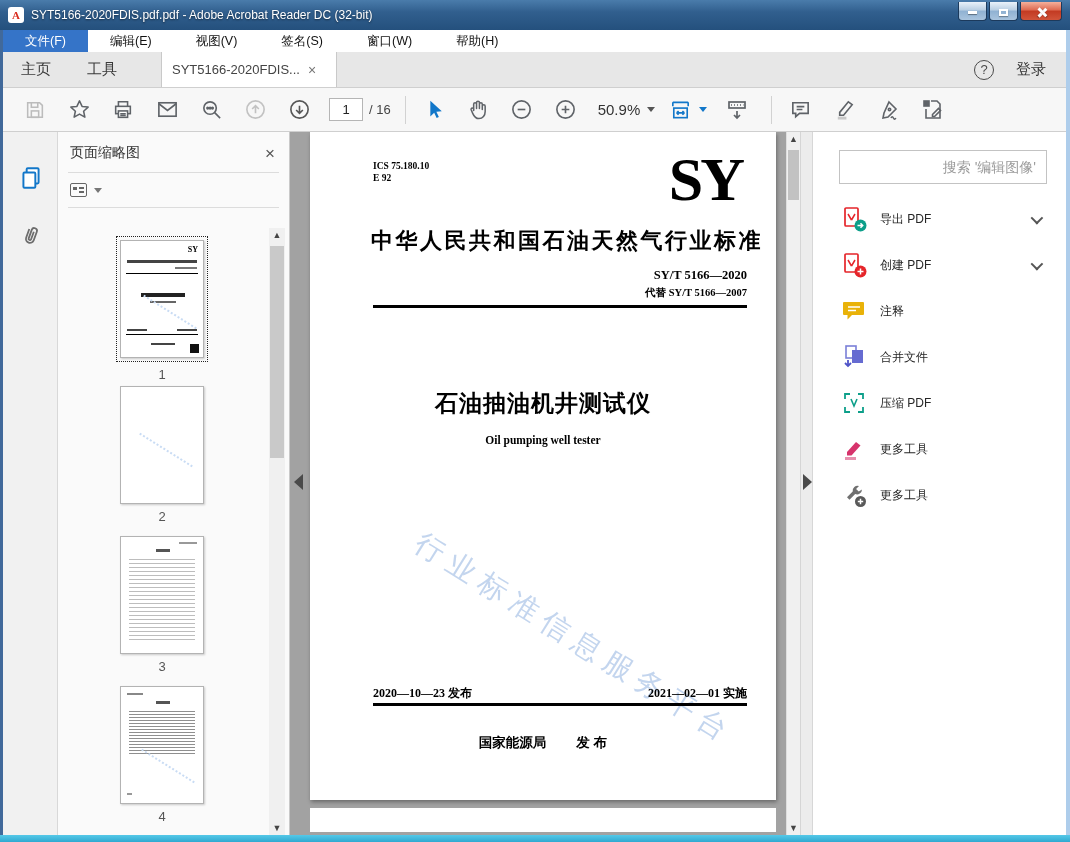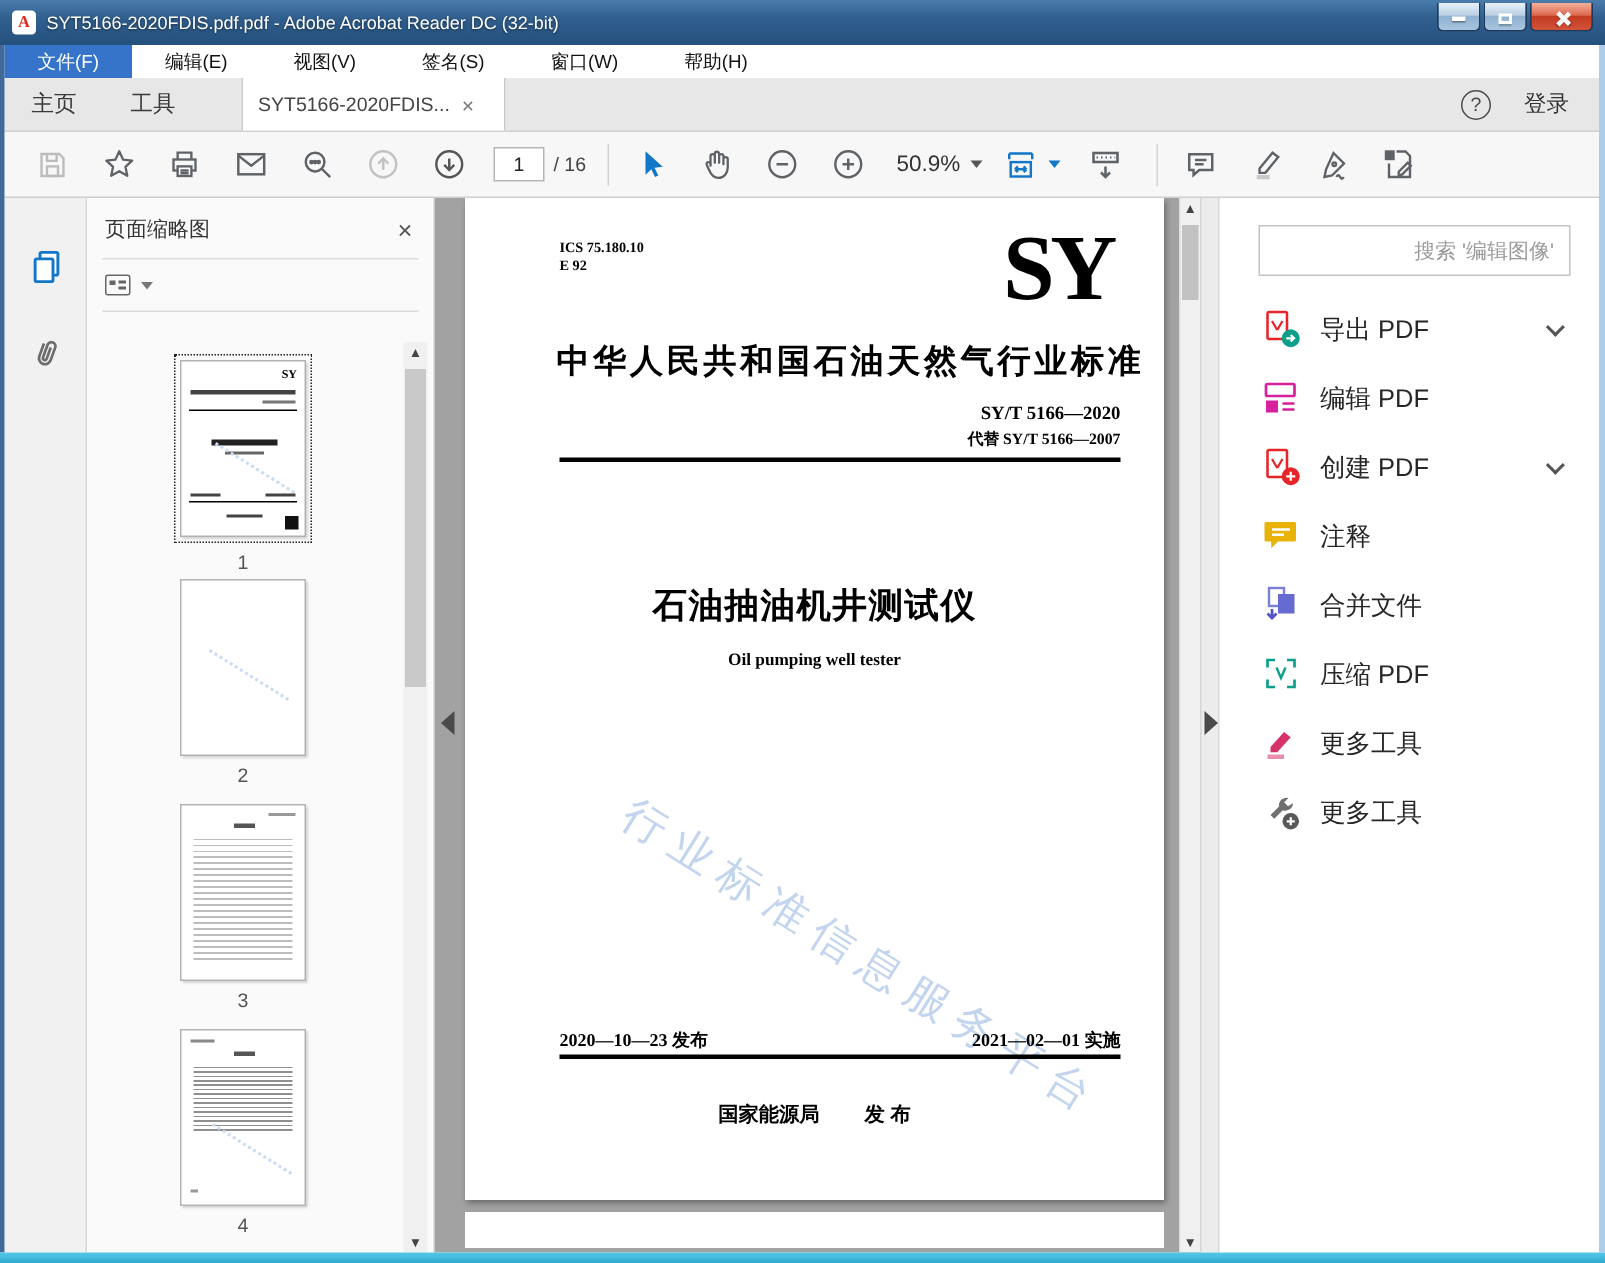--- a/index.html
+++ b/index.html
@@ -141,21 +141,21 @@
   
   .right-panel { position:absolute; left:812px; top:132px; width:254px; height:703px;
     background:#fff; border-left:1px solid #d7d7d7; }
   .search-box { margin:18px 20px 4px 26px; width:208px; height:34px; border:1px solid #c3c3c3;
     display:flex; align-items:center; }
   .search-box input { border:none; outline:none; width:100%; padding:0 10px; font-size:14px;
     color:#333; font-family:"Liberation Sans",sans-serif; background:transparent;text-align:right; }
   .search-box input::placeholder { color:#9b9b9b; }
   .tool-item { height:46px; display:flex; align-items:center; padding-left:28px; }
   .tool-item .ticon { width:26px; height:26px; flex:0 0 26px; }
-  .tool-item .tlabel { margin-left:13px; font-size:17px; color:#262626; }
+  .tool-item .tlabel { margin-left:13px; font-size:12px; color:#262626; }
   .chev { margin-left:auto; margin-right:26px; width:9px; height:9px;
     border-right:2px solid #555; border-bottom:2px solid #555; transform:rotate(45deg) translateY(-2px); }
   
   .wb-left { position:absolute; left:0; top:30px; bottom:7px; width:3px; background:#41699a; z-index:40; }
   .wb-right { position:absolute; right:0; top:30px; bottom:7px; width:4px; background:#aecdeb; z-index:40; }
   .wb-bottom { position:absolute; left:0; right:0; bottom:0; height:7px;
     background:linear-gradient(180deg,#55c8e8 0%,#2fa9d0 100%); z-index:41; }
 </style>
 </head>
 <body>
@@ -451,28 +451,20 @@
       <svg class="ticon" viewBox="0 0 26 26">
           <rect x="4" y="2" width="13" height="18" rx="1" fill="none" stroke="#e5252a" stroke-width="1.7"></rect>
           <path d="M7 8l3.5 6M14 8l-3.5 6" stroke="#e5252a" stroke-width="1.5" fill="none"></path>
           <circle cx="19.5" cy="19.5" r="6" fill="#0d9f8a"></circle>
           <path d="M16.5 19.5h5m-2-2.2l2.2 2.2-2.2 2.2" stroke="#fff" stroke-width="1.5" fill="none"></path>
         </svg>
       <span class="tlabel">导出 PDF</span>
       <span class="chev"></span>
     </div>
 
-    <div class="tool-item">
-      <svg class="ticon" viewBox="0 0 26 26">
-          <rect x="3" y="4" width="19" height="8" rx="1" fill="none" stroke="#d6219c" stroke-width="1.8"></rect>
-          <rect x="3" y="15" width="8" height="8" fill="#d6219c"></rect>
-          <path d="M14 17h8M14 21h8" stroke="#d6219c" stroke-width="1.8"></path>
-        </svg>
-      <span class="tlabel">编辑 PDF</span>
-    </div>
 
     <div class="tool-item">
       <svg class="ticon" viewBox="0 0 26 26">
           <rect x="4" y="2" width="13" height="18" rx="1" fill="none" stroke="#e5252a" stroke-width="1.7"></rect>
           <path d="M7 8l3.5 6M14 8l-3.5 6" stroke="#e5252a" stroke-width="1.5" fill="none"></path>
           <circle cx="19.5" cy="19.5" r="6" fill="#e5252a"></circle>
           <path d="M19.5 16.5v6M16.5 19.5h6" stroke="#fff" stroke-width="1.5" fill="none"></path>
         </svg>
       <span class="tlabel">创建 PDF</span>
       <span class="chev"></span>

